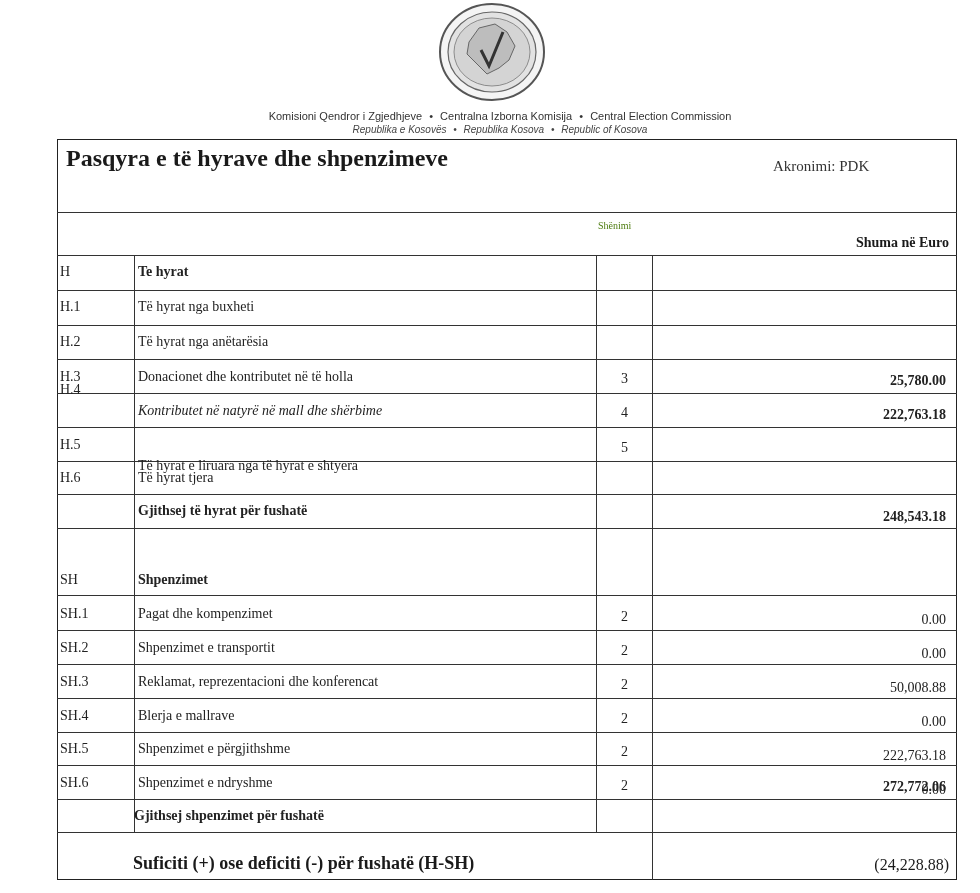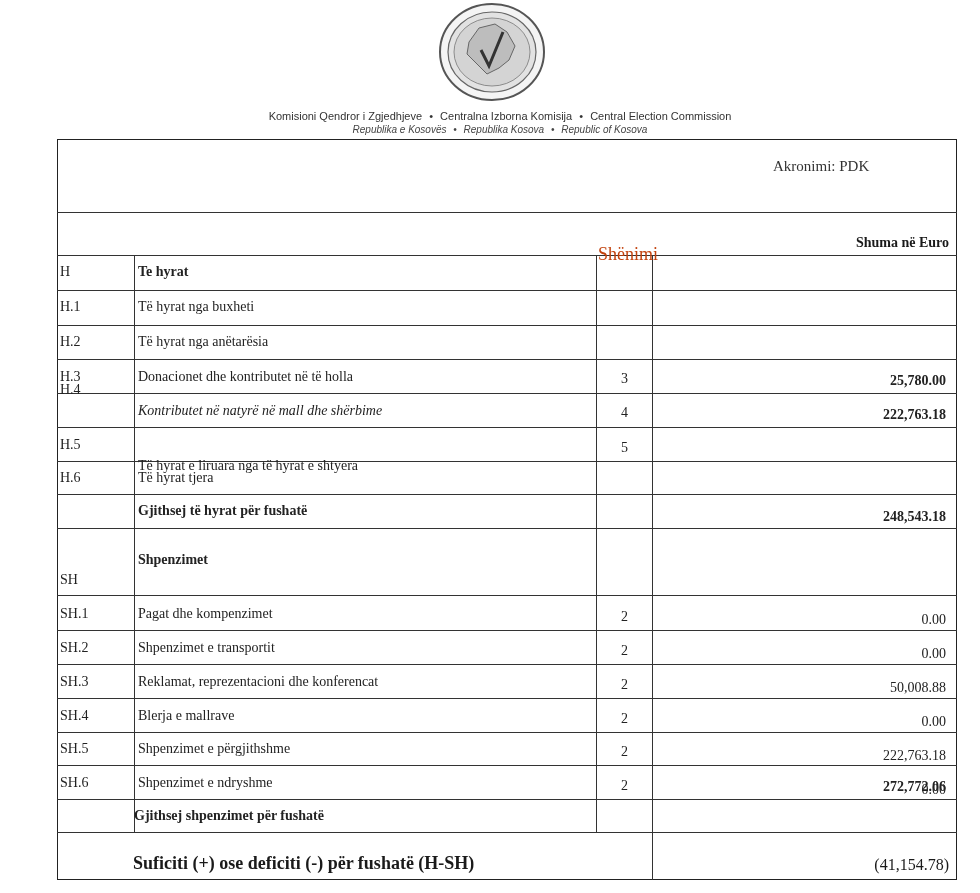--- a/index.html
+++ b/index.html
@@ -14,21 +14,21 @@
   .sep { padding: 0 4px; }
 
   
   .frame { position: absolute; left: 57px; top: 139px; width: 900px; height: 741px; border: 1.5px solid #222; box-sizing: border-box; }
   .hline { position: absolute; height: 0; border-top: 1.2px solid #333; }
   .vline { position: absolute; width: 0; border-left: 1.2px solid #333; }
 
   .title { position: absolute; left: 66px; top: 144px; font-size: 24px; font-weight: bold; line-height: 29px; }
   .acronym { position: absolute; left: 773px; top: 158px; font-size: 15px; color: #333; }
 
-  .col-note-h { position: absolute; left: 598px; top: 244px; font-size: 18px; color: #c2410c; }
+  .col-note-h { position: absolute; left: 598px; top: 220px; font-size: 10px; color: #4d7c0f; }
   .col-amt-h { position: absolute; right: 31px; top: 235px; font-size: 14px; font-weight: bold; }
 
   .cell { position: absolute; font-size: 14px; white-space: nowrap; color: #222; }
   .code { left: 60px; }
   .desc { left: 138px; }
   .note { left: 596px; width: 57px; text-align: center; }
   .amt { right: 34px; text-align: right; margin-left: 13px; }
   .bold { font-weight: bold; }
   .final-label { position: absolute; left: 133px; top: 853px; font-size: 18px; font-weight: bold; }
   .final-amt { position: absolute; right: 31px; top: 856px; font-size: 16px; }
@@ -80,20 +80,21 @@
 <div class="hline" style="left:57px; width:900px; top:732px;"></div>
 <div class="hline" style="left:57px; width:900px; top:765px;"></div>
 <div class="hline" style="left:57px; width:900px; top:799px;"></div>
 <div class="hline" style="left:57px; width:900px; top:832px;"></div>
 
 <div class="vline" style="left:134px; top:255px; height:577px;"></div>
 <div class="vline" style="left:596px; top:255px; height:577px;"></div>
 <div class="vline" style="left:652px; top:255px; height:625px;"></div>
 
 <div class="title serif">
+  <div>Pasqyra e të hyrave dhe shpenzimeve</div>
 </div>
 <div class="acronym serif">Akronimi: PDK</div>
 
 <div class="col-note-h serif">Shënimi</div>
 <div class="col-amt-h serif">Shuma në Euro</div>
 
 <div class="cell code serif" style="top:264px;">H</div>
 <div class="cell desc serif bold" style="top:264px;">Te hyrat</div>
 
 <div class="cell code serif" style="top:299px;">H.1</div>
@@ -116,21 +117,21 @@
 <div class="cell desc serif" style="top:458px;text-align:right;">Të hyrat e liruara nga të hyrat e shtyera</div>
 <div class="cell note serif" style="top:440px;">5</div>
 
 <div class="cell code serif" style="top:470px;">H.6</div>
 <div class="cell desc serif" style="top:470px;">Të hyrat tjera</div>
 
 <div class="cell desc serif bold" style="top:503px;">Gjithsej të hyrat për fushatë</div>
 <div class="cell amt serif bold" style="top:509px;">248,543.18</div>
 
 <div class="cell code serif" style="top:572px;">SH</div>
-<div class="cell desc serif bold" style="top:552px;">Shpenzimet</div>
+<div class="cell desc serif bold" style="top:572px;">Shpenzimet</div>
 
 <div class="cell code serif" style="top:606px;">SH.1</div>
 <div class="cell desc serif" style="top:606px;">Pagat dhe kompenzimet</div>
 <div class="cell note serif" style="top:609px;">2</div>
 <div class="cell amt serif" style="top:612px;">0.00</div>
 
 <div class="cell code serif" style="top:640px;">SH.2</div>
 <div class="cell desc serif" style="top:640px;">Shpenzimet e transportit</div>
 <div class="cell note serif" style="top:643px;">2</div>
 <div class="cell amt serif" style="top:646px;">0.00</div>
@@ -152,13 +153,13 @@
 
 <div class="cell code serif" style="top:775px;">SH.6</div>
 <div class="cell desc serif" style="top:775px;">Shpenzimet e ndryshme</div>
 <div class="cell note serif" style="top:778px;">2</div>
 <div class="cell amt serif" style="top:782px;">0.00</div>
 
 <div class="cell desc serif bold" style="top:808px; left:134px;">Gjithsej shpenzimet për fushatë</div>
 <div class="cell amt serif bold" style="top:779px;">272,772.06</div>
 
 <div class="final-label serif">Suficiti (+) ose deficiti (-) për fushatë (H-SH)</div>
-<div class="final-amt serif">(41,154.78)</div>
+<div class="final-amt serif">(24,228.88)</div>
 
 </body></html>

